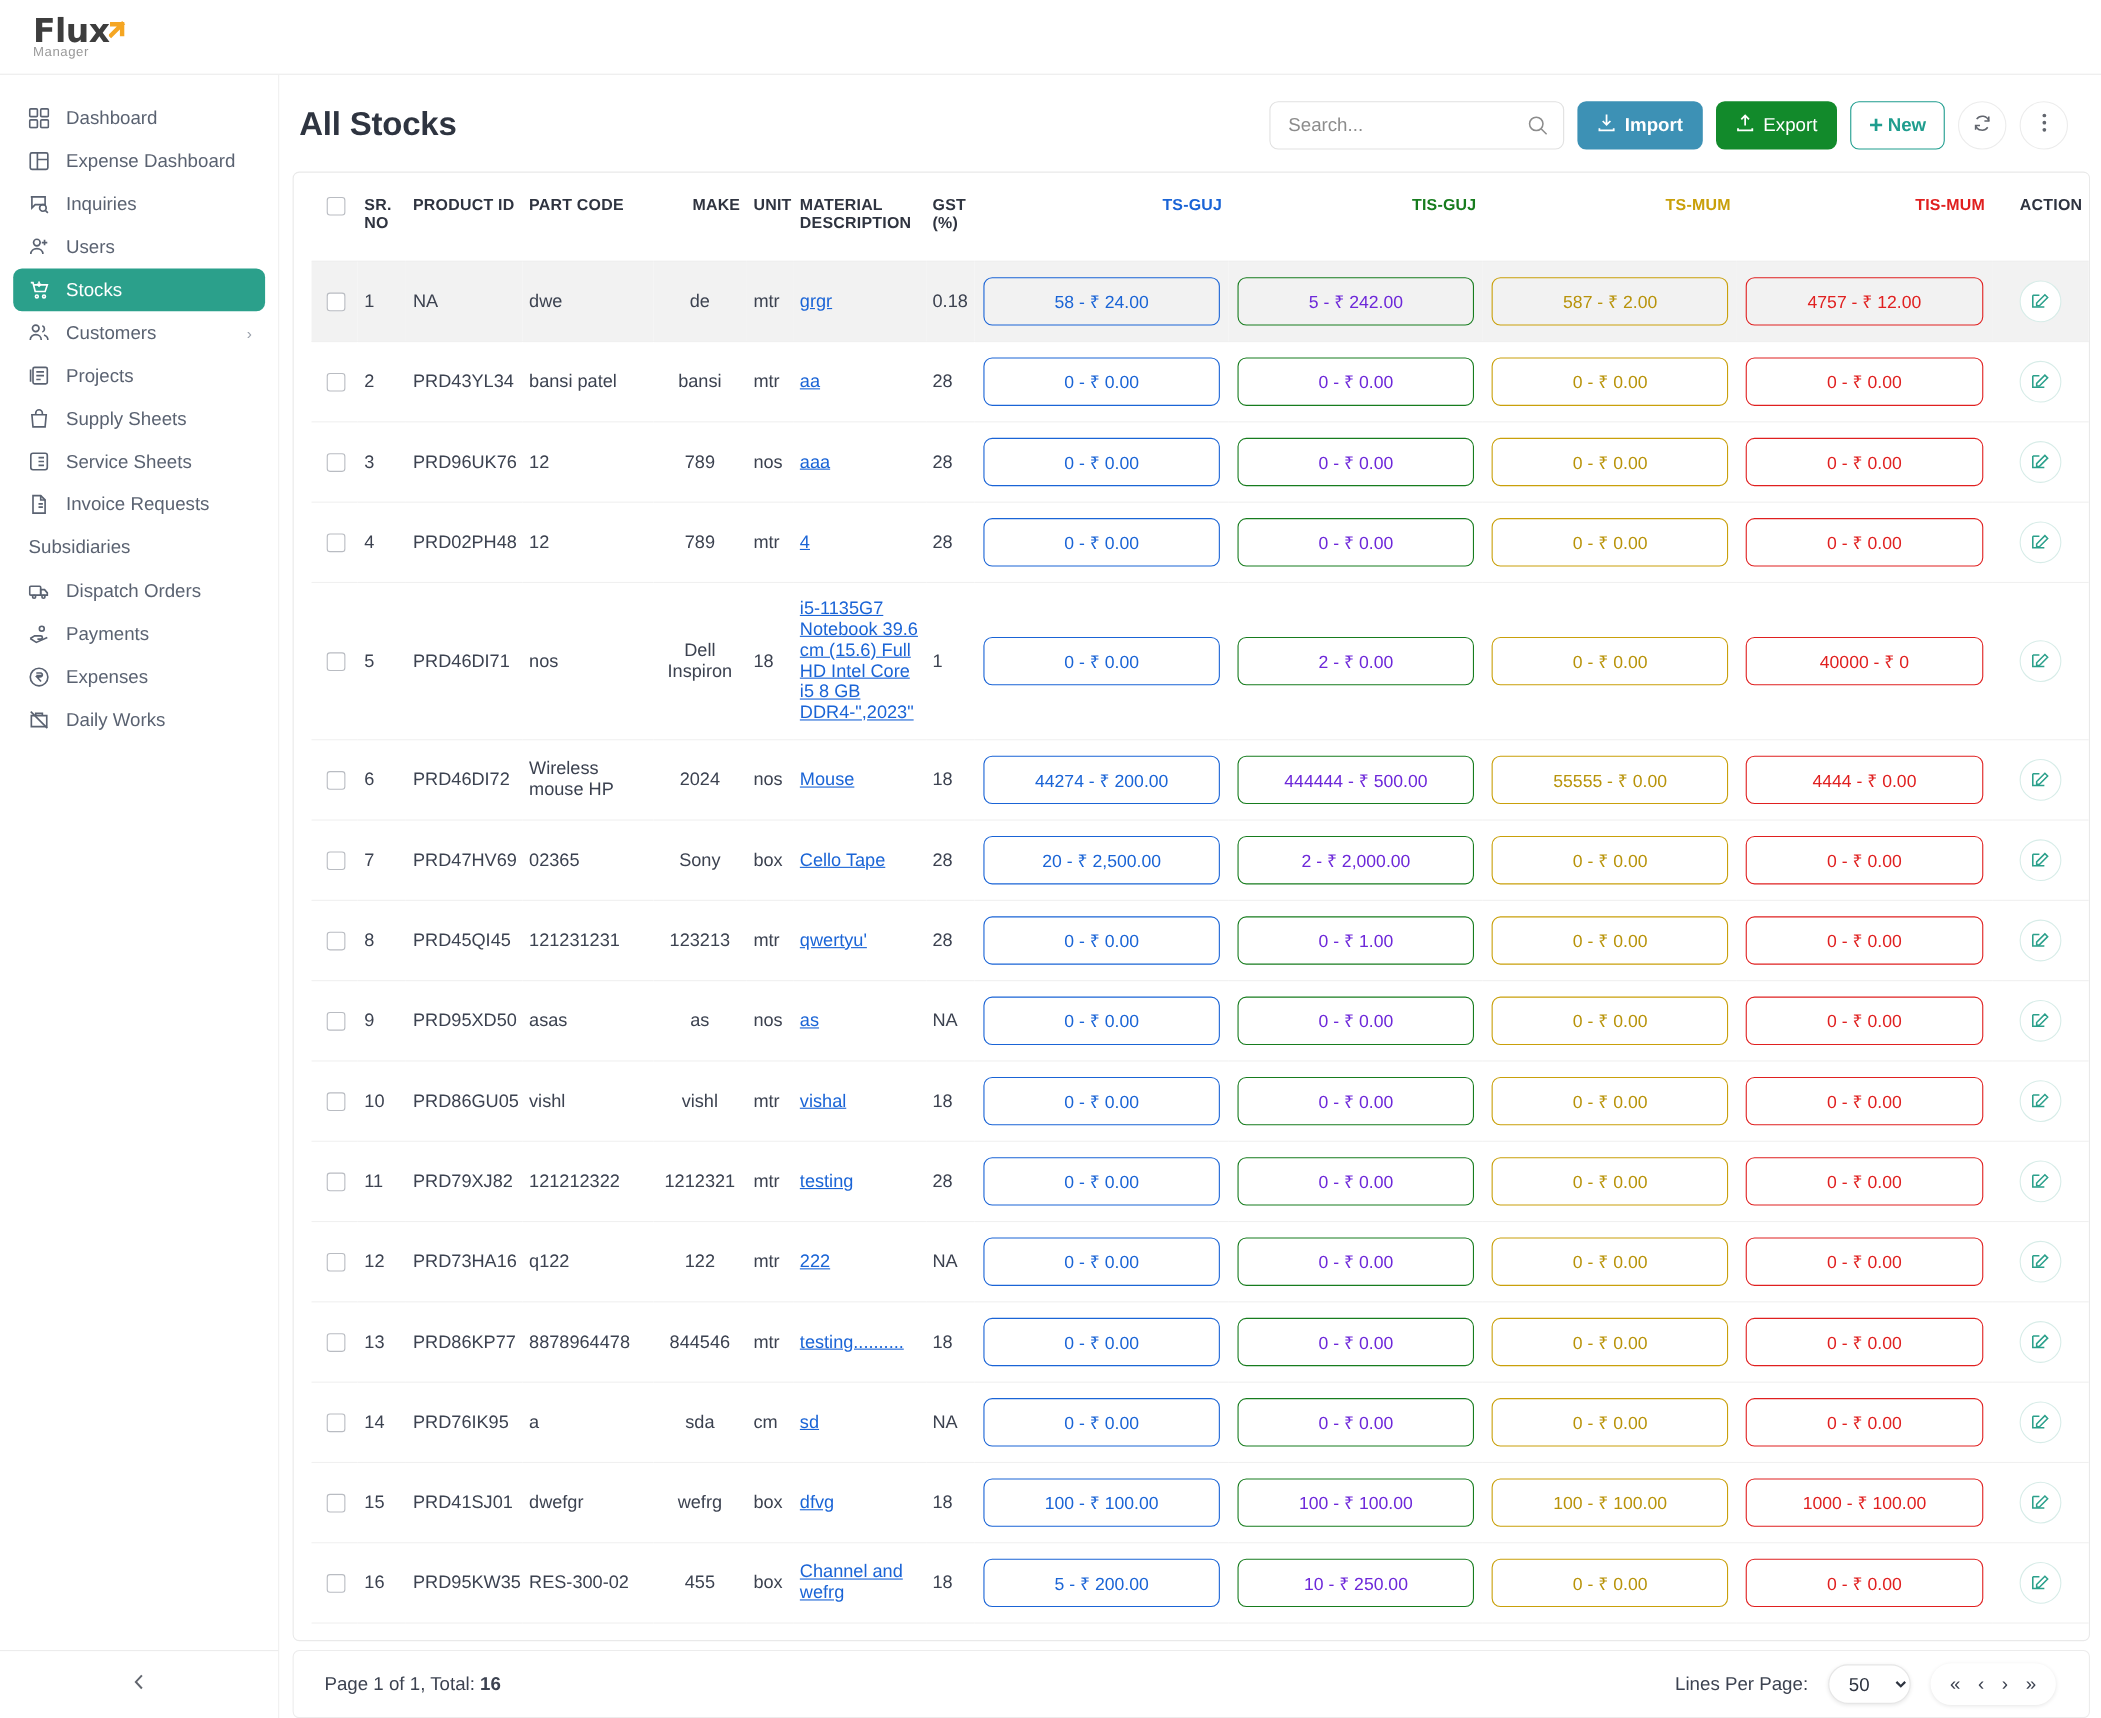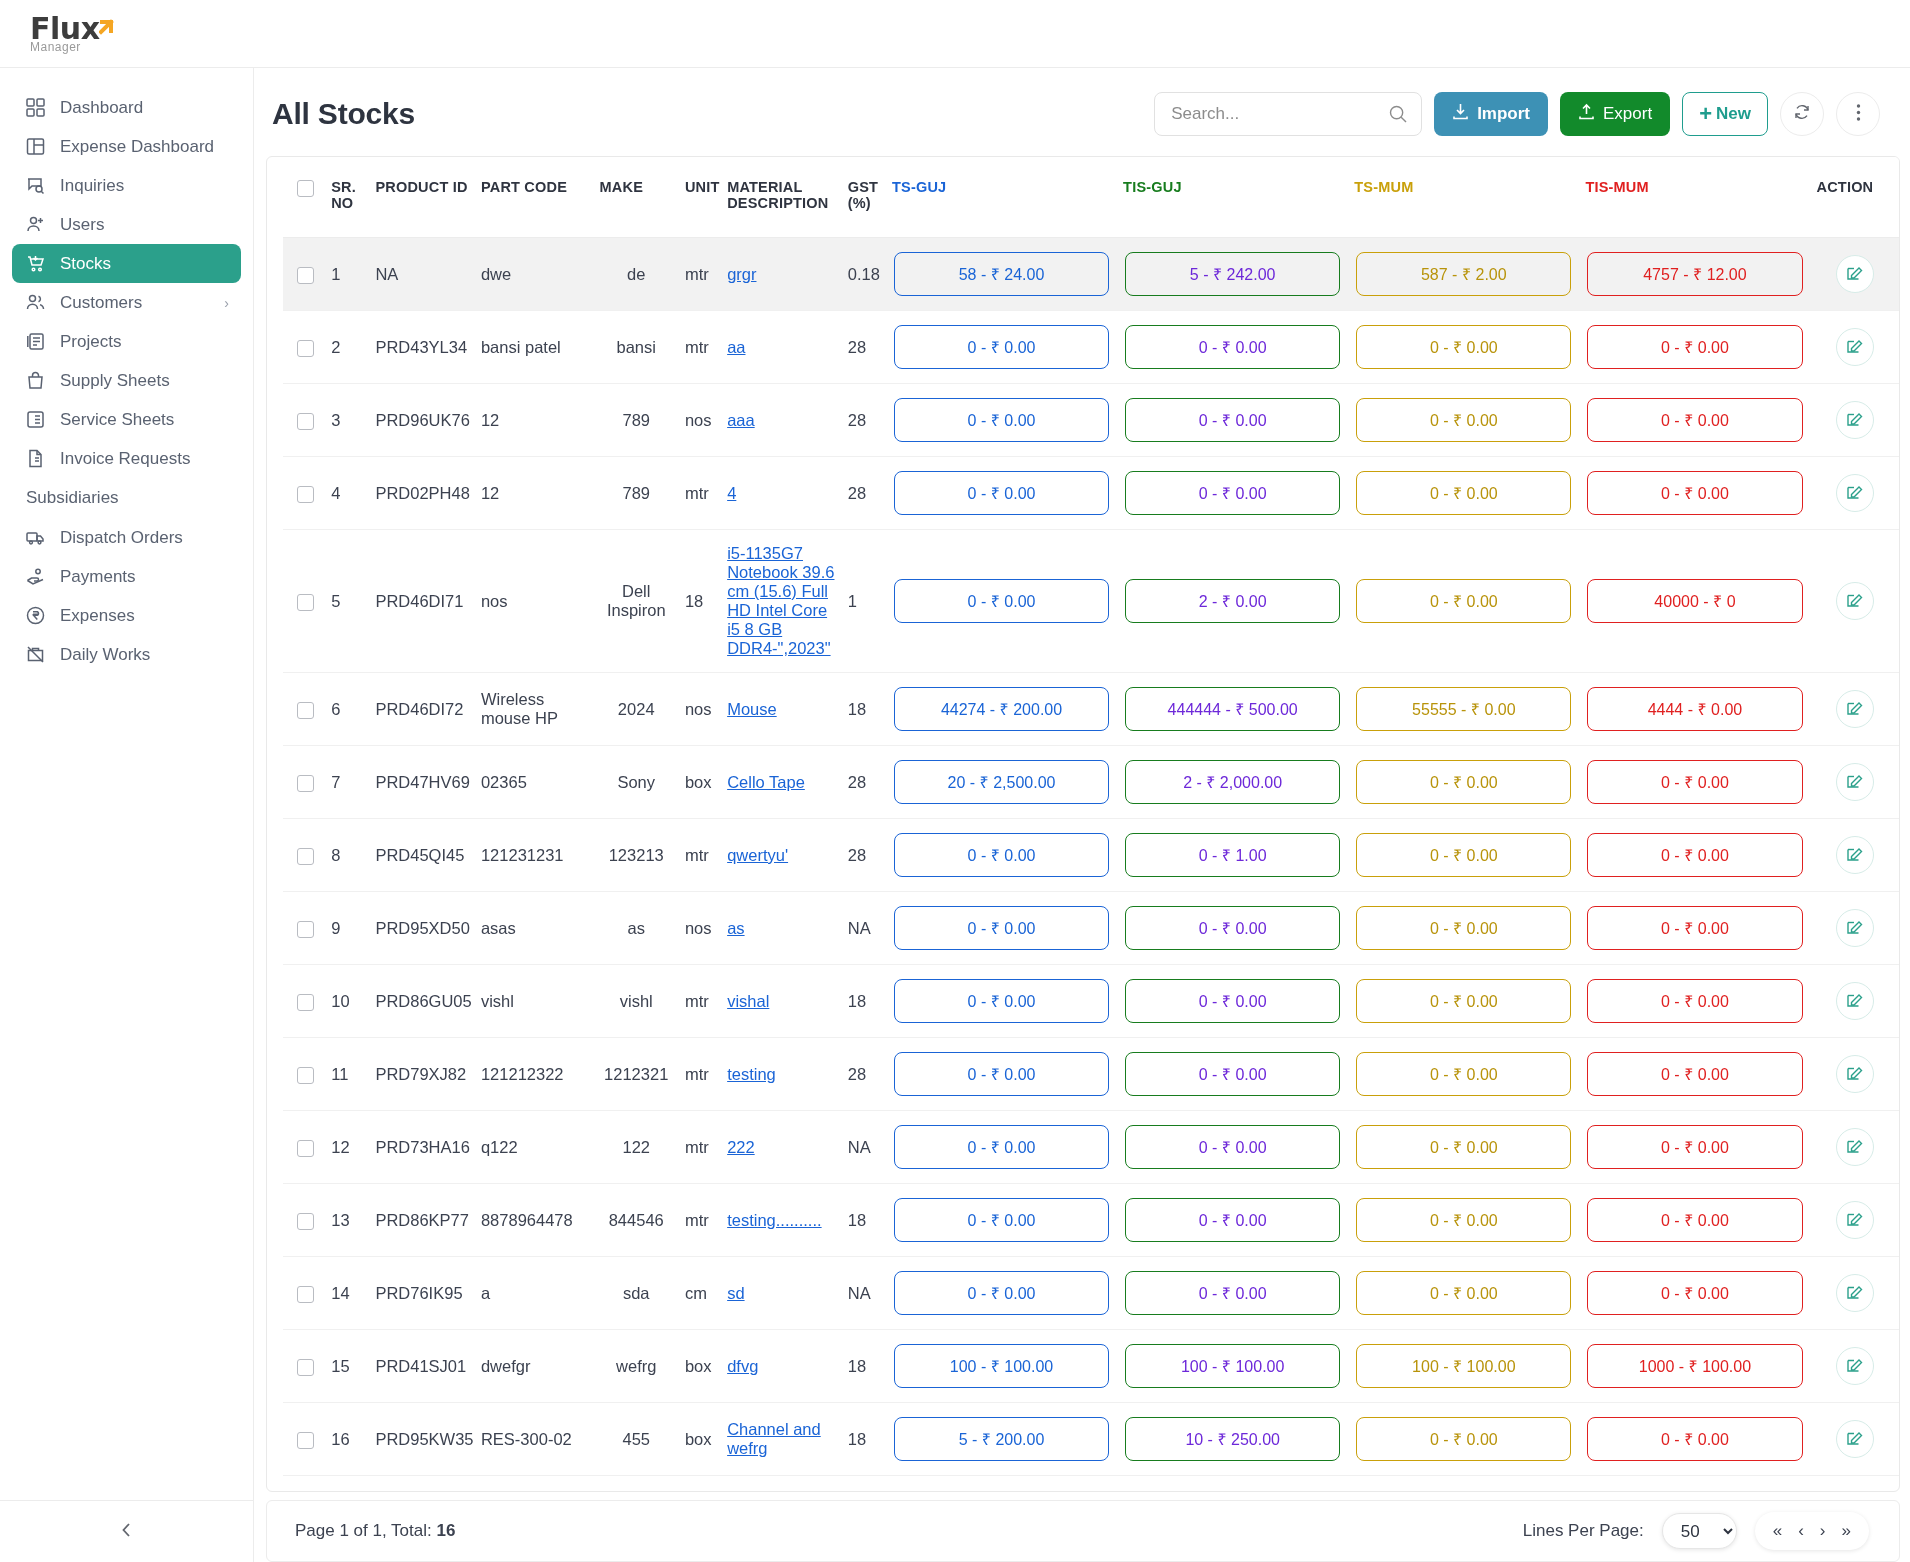--- a/index.html
+++ b/index.html
@@ -105,21 +105,21 @@
   }
   .tbl-scroll { overflow: hidden; flex: 1 1 auto; }
   table { border-collapse: collapse; width: 100%; table-layout: fixed; }
   thead th {
     font-size: 14.5px; font-weight: bold; color: #2f3440;
     text-transform: uppercase; letter-spacing: 0.2px;
     padding: 22px 6px 26px 6px; text-align: left;
     vertical-align: top; background: #fff;
     border-bottom: 1px solid #ececec;
   }
-  thead th.c-center { text-align: left; }
+  thead th.c-center { text-align: right; }
   tbody td {
     font-size: 16.5px; color: #3c4250;
     padding: 14px 6px; vertical-align: middle;
     border-bottom: 1px solid #f0f0f0;
   }
   tbody tr:first-child td { background: #f2f2f2; }
   .cb {
     width: 17px; height: 17px; border: 1px solid #b9bcc2; border-radius: 3px;
     display: inline-block; background: #fff; cursor: pointer; vertical-align: middle;
   }

